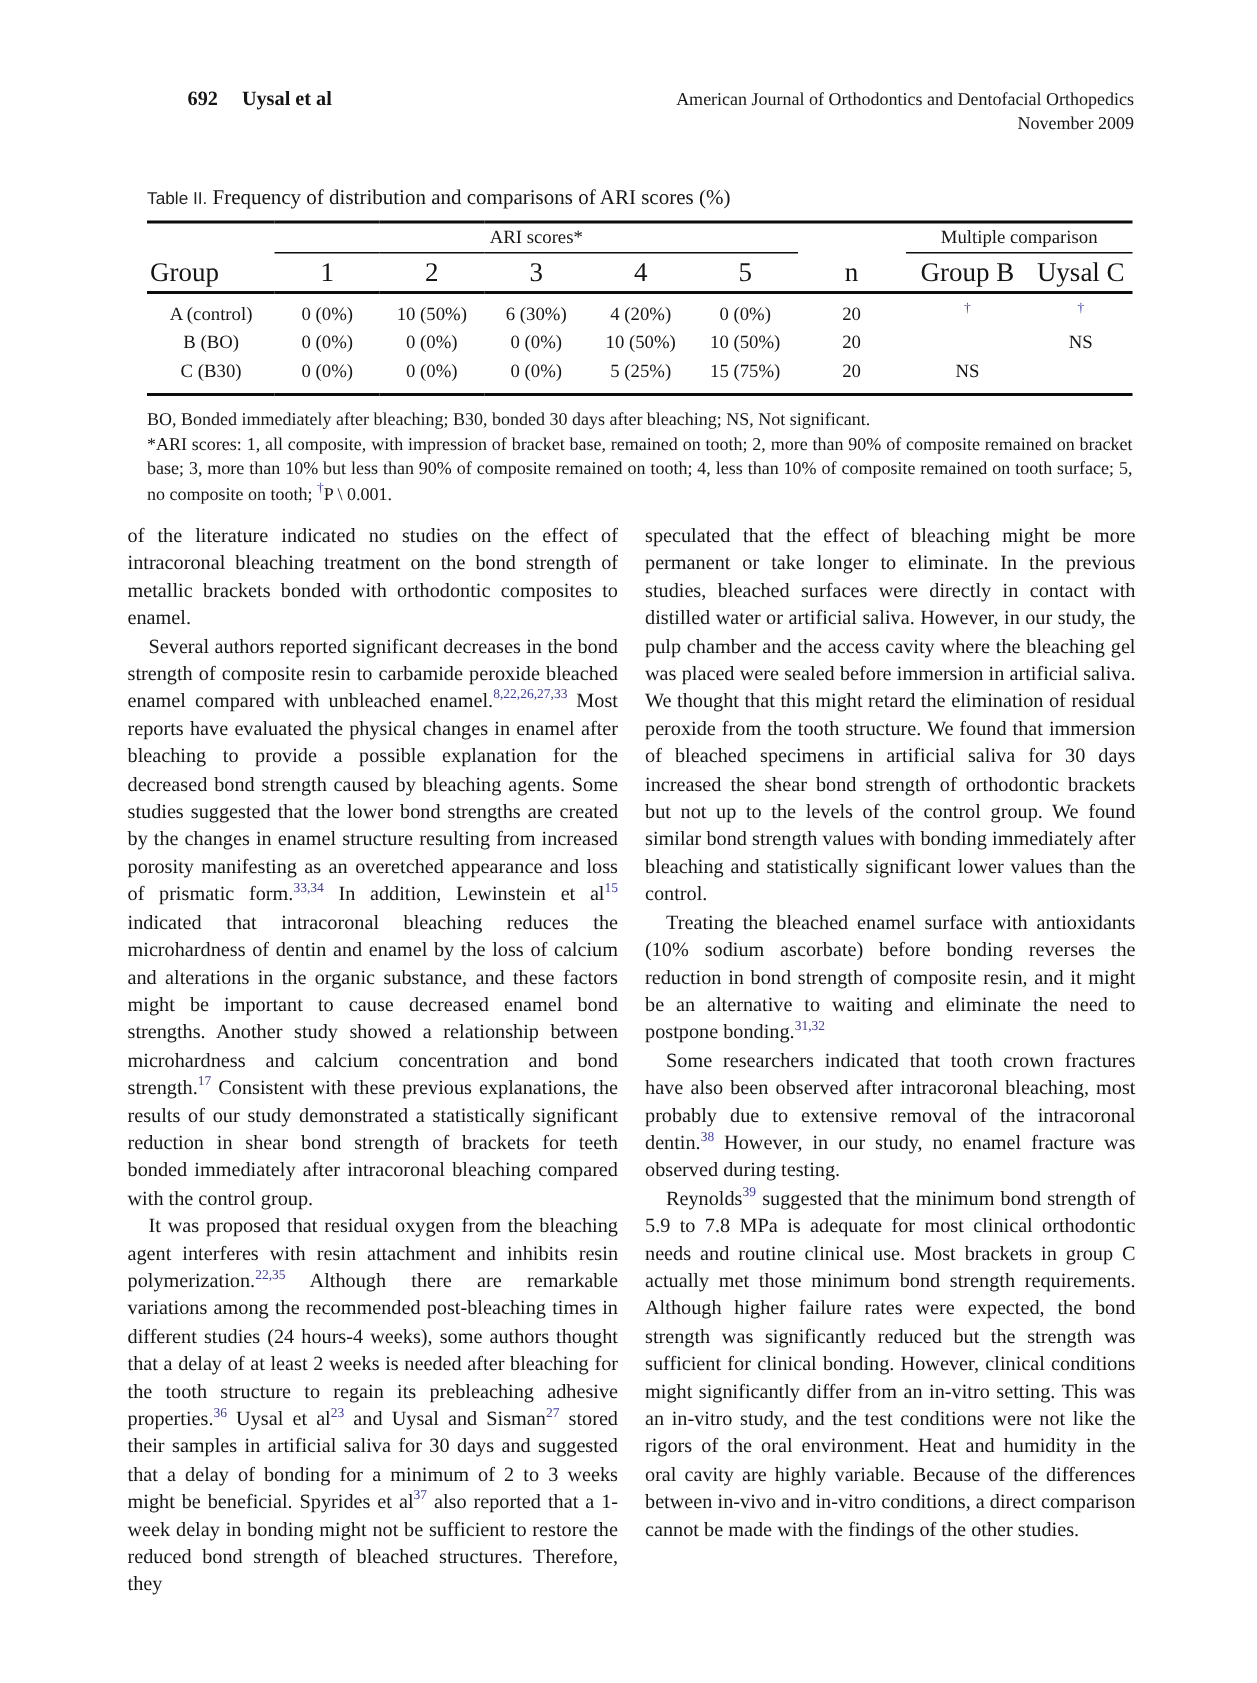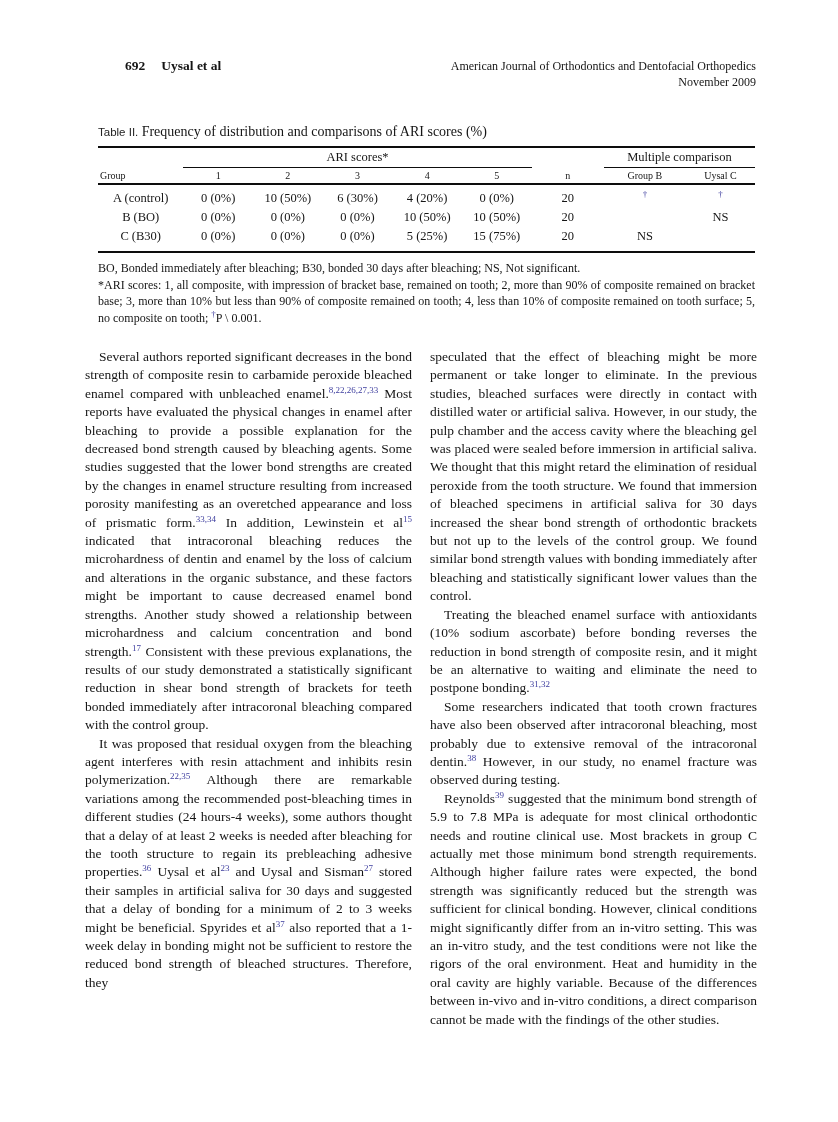--- a/index.html
+++ b/index.html
@@ -29,21 +29,21 @@
     width:100%; border-collapse:collapse;
     font-size:12.5px;
     border-top:2.5px solid #0d0d0d;
     border-bottom:2.5px solid #0d0d0d;
   }
   table.datatable td, table.datatable th {
     font-weight:normal; padding:2px 2px; vertical-align:bottom;margin-top:12px;
   }
   .spanhead td { text-align:center; padding-top:6px; font-size:12.5px; }
   .spanhead .grpspan { border-bottom:1.5px solid #0d0d0d; }
-  .colhead th { text-align:center; padding:5px 2px 5px 2px; font-size:10px; }
+  .colhead th { text-align:center; padding:5px 2px 5px 2px; font-size:18px; }
   .colhead th.first { text-align:left; }
   tr.rule-below th { border-bottom:2px solid #0d0d0d; }
   tbody td { text-align:center; padding:2.5px 2px; font-size:12.5px; }
   tbody td.first { text-align:center; }
   tbody tr:first-child td { padding-top:6px; }
   tbody tr:last-child td { padding-bottom:7px; }
   sup.ref { font-size:9px; line-height:0; vertical-align:super; }
   .blue { color:#3d3d9e; }
   
   .footnotes { margin-top:7px; font-size:12px; line-height:16.5px; }
@@ -145,20 +145,21 @@
         </tbody>
     </table>
     <div class="footnotes" id="footnotes">
         <div class="footnote">BO, Bonded immediately after bleaching; B30, bonded 30 days after bleaching; NS, Not significant.</div>
         <div class="footnote">*ARI scores: 1, all composite, with impression of bracket base, remained on tooth; 2, more than 90% of composite remained on bracket base; 3, more than 10% but less than 90% of composite remained on tooth; 4, less than 10% of composite remained on tooth surface; 5, no composite on tooth; <sup class="ref blue">†</sup>P \ 0.001.</div>
       </div>
   </div>
 
   <div class="bodycols">
     <div class="col" id="col-left">
+        <p class="para">of the literature indicated no studies on the effect of intracoronal bleaching treatment on the bond strength of metallic brackets bonded with orthodontic composites to enamel.</p>
         <p class="para indent">Several authors reported significant decreases in the bond strength of composite resin to carbamide peroxide bleached enamel compared with unbleached enamel.<sup class="ref blue">8,22,26,27,33</sup> Most reports have evaluated the physical changes in enamel after bleaching to provide a possible explanation for the decreased bond strength caused by bleaching agents. Some studies suggested that the lower bond strengths are created by the changes in enamel structure resulting from increased porosity manifesting as an overetched appearance and loss of prismatic form.<sup class="ref blue">33,34</sup> In addition, Lewinstein et al<sup class="ref blue">15</sup> indicated that intracoronal bleaching reduces the microhardness of dentin and enamel by the loss of calcium and alterations in the organic substance, and these factors might be important to cause decreased enamel bond strengths. Another study showed a relationship between microhardness and calcium concentration and bond strength.<sup class="ref blue">17</sup> Consistent with these previous explanations, the results of our study demonstrated a statistically significant reduction in shear bond strength of brackets for teeth bonded immediately after intracoronal bleaching compared with the control group.</p>
         <p class="para indent">It was proposed that residual oxygen from the bleaching agent interferes with resin attachment and inhibits resin polymerization.<sup class="ref blue">22,35</sup> Although there are remarkable variations among the recommended post-bleaching times in different studies (24 hours-4 weeks), some authors thought that a delay of at least 2 weeks is needed after bleaching for the tooth structure to regain its prebleaching adhesive properties.<sup class="ref blue">36</sup> Uysal et al<sup class="ref blue">23</sup> and Uysal and Sisman<sup class="ref blue">27</sup> stored their samples in artificial saliva for 30 days and suggested that a delay of bonding for a minimum of 2 to 3 weeks might be beneficial. Spyrides et al<sup class="ref blue">37</sup> also reported that a 1-week delay in bonding might not be sufficient to restore the reduced bond strength of bleached structures. Therefore, they</p>
       </div>
     <div class="col" id="col-right">
         <p class="para">speculated that the effect of bleaching might be more permanent or take longer to eliminate. In the previous studies, bleached surfaces were directly in contact with distilled water or artificial saliva. However, in our study, the pulp chamber and the access cavity where the bleaching gel was placed were sealed before immersion in artificial saliva. We thought that this might retard the elimination of residual peroxide from the tooth structure. We found that immersion of bleached specimens in artificial saliva for 30 days increased the shear bond strength of orthodontic brackets but not up to the levels of the control group. We found similar bond strength values with bonding immediately after bleaching and statistically significant lower values than the control.</p>
         <p class="para indent">Treating the bleached enamel surface with antioxidants (10% sodium ascorbate) before bonding reverses the reduction in bond strength of composite resin, and it might be an alternative to waiting and eliminate the need to postpone bonding.<sup class="ref blue">31,32</sup></p>
         <p class="para indent">Some researchers indicated that tooth crown fractures have also been observed after intracoronal bleaching, most probably due to extensive removal of the intracoronal dentin.<sup class="ref blue">38</sup> However, in our study, no enamel fracture was observed during testing.</p>
         <p class="para indent">Reynolds<sup class="ref blue">39</sup> suggested that the minimum bond strength of 5.9 to 7.8 MPa is adequate for most clinical orthodontic needs and routine clinical use. Most brackets in group C actually met those minimum bond strength requirements. Although higher failure rates were expected, the bond strength was significantly reduced but the strength was sufficient for clinical bonding. However, clinical conditions might significantly differ from an in-vitro setting. This was an in-vitro study, and the test conditions were not like the rigors of the oral environment. Heat and humidity in the oral cavity are highly variable. Because of the differences between in-vivo and in-vitro conditions, a direct comparison cannot be made with the findings of the other studies.</p>
       </div>
   </div>

